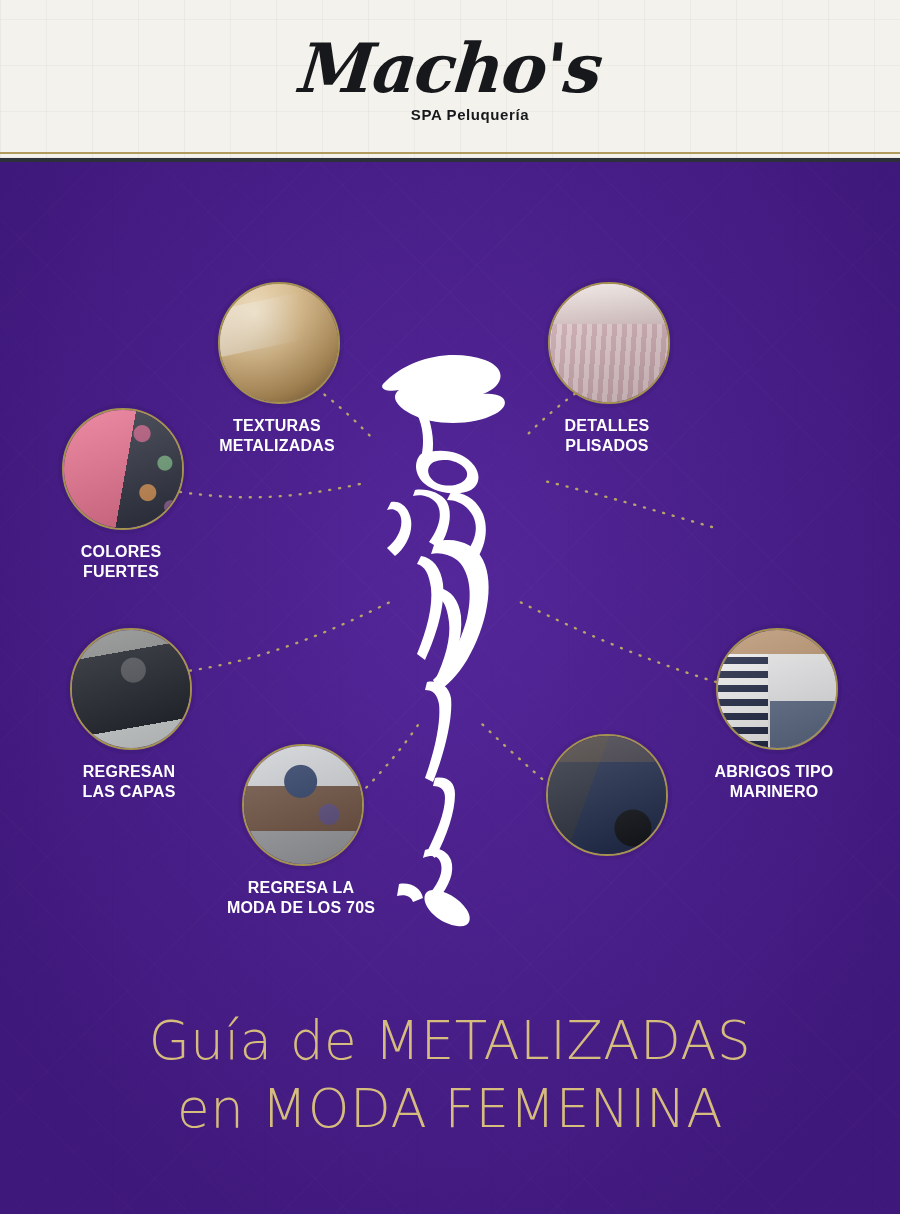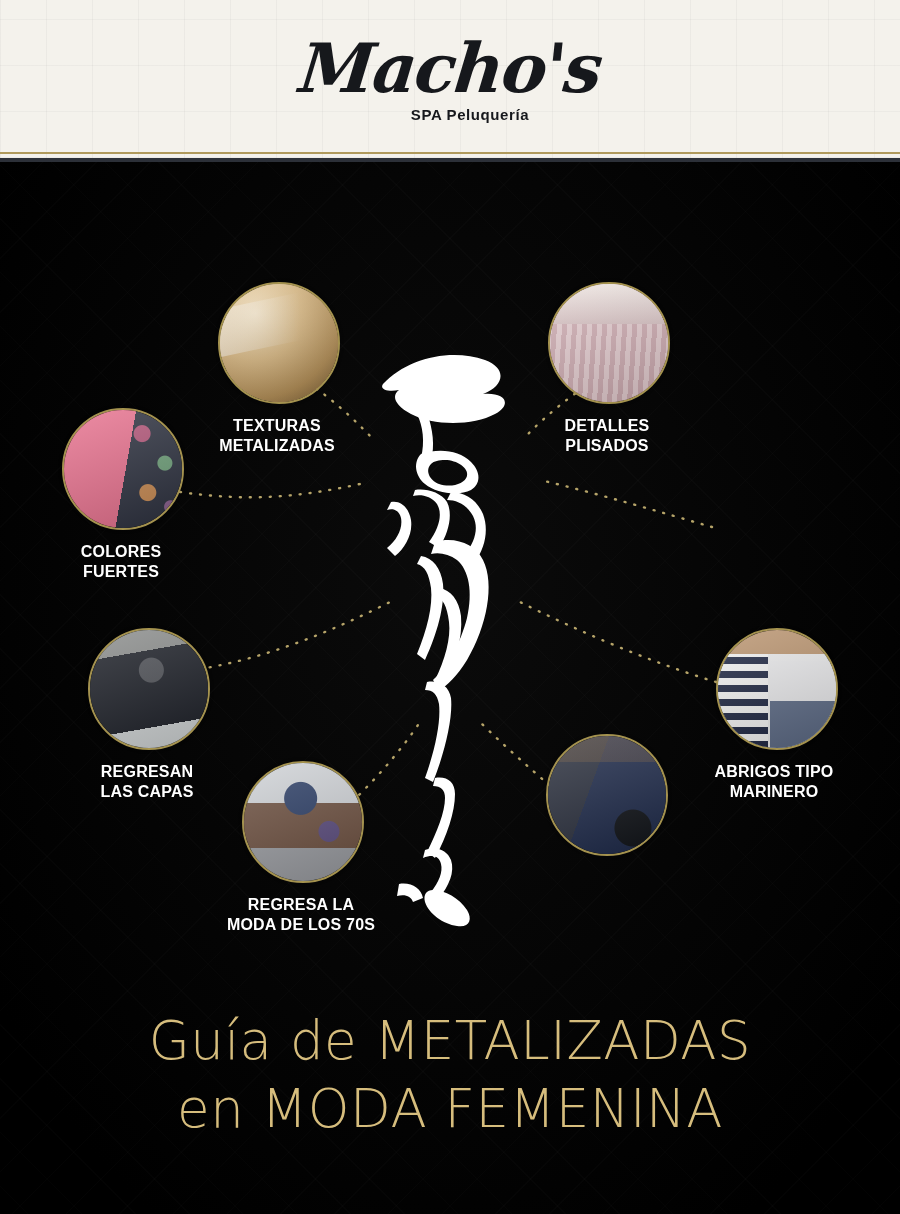--- a/index.html
+++ b/index.html
@@ -78,21 +78,21 @@
     text-align: center;
     padding-left: 40px;
   }
 
   
   .board {
     position: absolute;
     left: 0; top: 162px;
     width: 900px;
     height: 1052px;
-    background: #000000;
+    background: #4c1d95;
     overflow: hidden;
   }
   .board-pattern {
     position: absolute;
     inset: -40px;
     opacity: 0.30;
     background-image:
       repeating-linear-gradient(45deg, rgba(255,255,255,0.055) 0 1px, rgba(255,255,255,0) 1px 38px),
       repeating-linear-gradient(-45deg, rgba(255,255,255,0.055) 0 1px, rgba(255,255,255,0) 1px 38px),
       repeating-linear-gradient(90deg, rgba(0,0,0,0.05) 0 1px, rgba(0,0,0,0) 1px 76px);
@@ -353,41 +353,41 @@
     <div class="node" style="left:62px; top:246px;">
       <div class="thumb">
         <div class="img art-color"></div>
         <div class="sheen"></div>
       </div>
       <div class="node-label lbl-center" style="width:118px;">COLORES
 FUERTES</div>
     </div>
 
 
-    <div class="node" style="left:88px; top:466px;">
+    <div class="node" style="left:70px; top:466px;">
       <div class="thumb">
         <div class="img art-capas"></div>
         <div class="sheen"></div>
       </div>
       <div class="node-label lbl-center" style="width:130px; margin-left:-6px;">REGRESAN
 LAS CAPAS</div>
     </div>
 
     <div class="node" style="left:716px; top:466px;">
       <div class="thumb">
         <div class="img art-marinero">
             <div class="extra"></div>
           </div>
         <div class="sheen"></div>
       </div>
       <div class="node-label lbl-center" style="width:152px; margin-left:-18px;">ABRIGOS TIPO
 MARINERO</div>
     </div>
 
-    <div class="node" style="left:242px; top:599px;">
+    <div class="node" style="left:242px; top:582px;">
       <div class="thumb">
         <div class="img art-70s"></div>
         <div class="sheen"></div>
       </div>
       <div class="node-label lbl-center" style="width:174px; margin-left:-28px;">REGRESA LA
 MODA DE LOS 70S</div>
     </div>
 
     <div class="node" style="left:546px; top:572px;">
       <div class="thumb">

